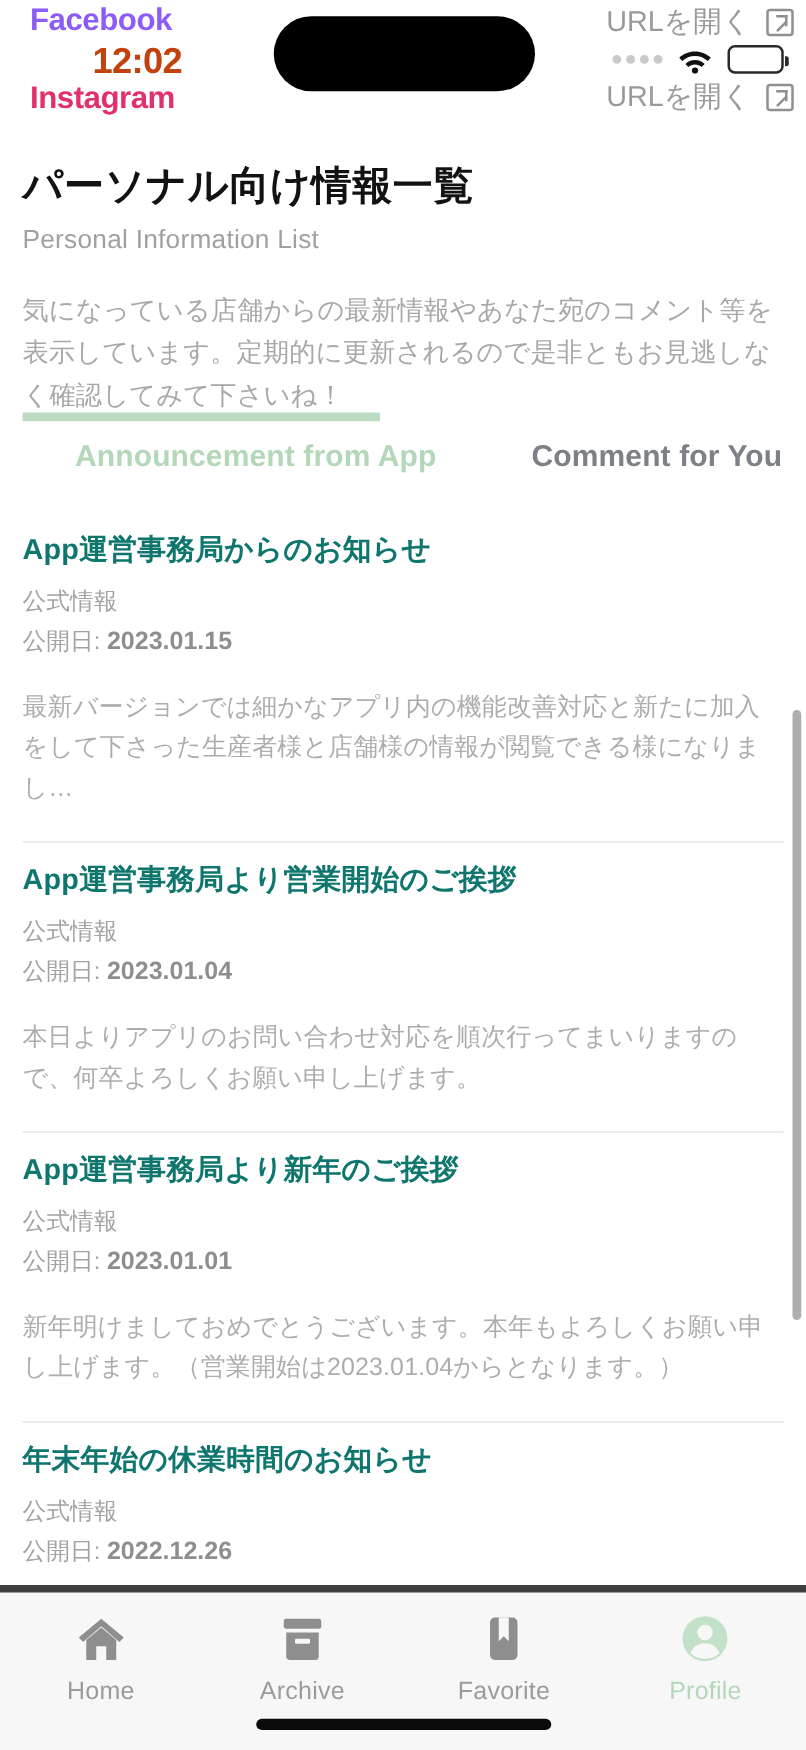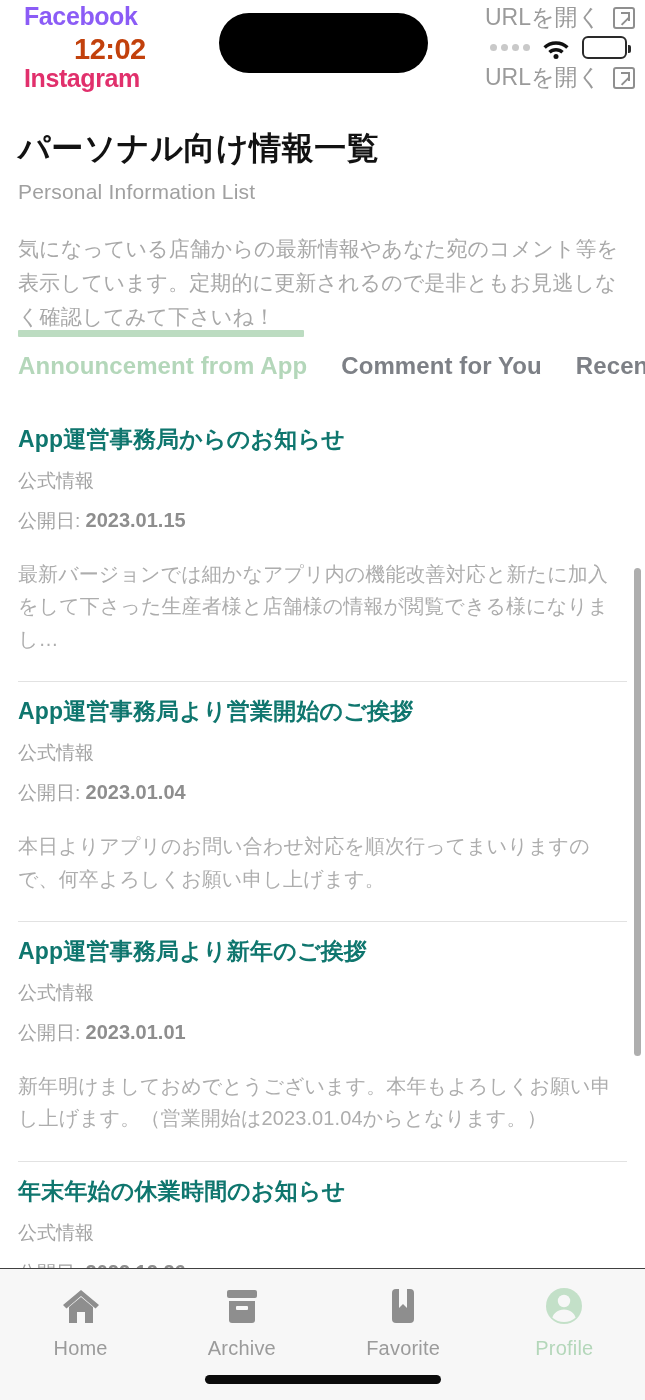--- a/index.html
+++ b/index.html
@@ -95,55 +95,55 @@
   .tab-underline {
     position:absolute; left:18px; top:0;
     width:286px; height:7px; background:#bcdcc1; border-radius:1px;
   }
   .tabs {
     position:absolute; top:22px; left:18px;
     display:flex; align-items:flex-start; gap:34px; white-space:nowrap;
   }
   .tab {
     font-size:24px; font-weight:bold; color:#7d8086;
-    letter-spacing:0.1px; cursor:pointer;
+    letter-spacing:0.1px; cursor:pointer;margin-left:42px;
   }
   .tab.active { color:#b4d7ba; }
 
   
   .list {
     position:absolute; top:410px; left:0; width:645px;
     height:858px; overflow:hidden;
   }
   .list-item { padding:0 18px; position:relative; }
   .li-title {
     font-size:23px; font-weight:bold; color:#0f766e;
     letter-spacing:0.2px; padding-top:14px;
   }
   .li-cat { font-size:19px; color:#a3a3a3; margin-top:13px; }
-  .li-date { font-size:19px; color:#a3a3a3; margin-top:14px; }
+  .li-date { font-size:19px; color:#a3a3a3; margin-top:6px; }
   .li-date b { color:#8e8e8e; font-weight:bold; font-size:20px; }
   .li-body {
     font-size:20px; color:#adadad; line-height:1.62;
     margin-top:24px; letter-spacing:0.1px;
   }
   .li-divider {
     height:1px; background:#e2e2e2; margin:26px 0 0 0;
   }
 
   
   .scrollbar {
     position:absolute; right:4px; top:568px;
     width:7px; height:488px; background:#aeaeae; border-radius:4px;
   }
 
   
   .bottom-nav {
     position:absolute; left:0; bottom:0; width:645px; height:132px;
-    background:#f7f7f7; border-top:1px solid #404040;
+    background:#f7f7f7; border-top:6px solid #404040;
     display:flex; align-items:flex-start; justify-content:space-around;
     padding-top:16px;
   }
   .nav-item {
     display:flex; flex-direction:column; align-items:center; gap:10px;
     width:25%; cursor:pointer;
   }
   .nav-ico { width:42px; height:42px; display:block; }
   .nav-label { font-size:20px; color:#9b9b9b; letter-spacing:0.2px; }
   .nav-item.active .nav-label { color:#b4d7ba; }

